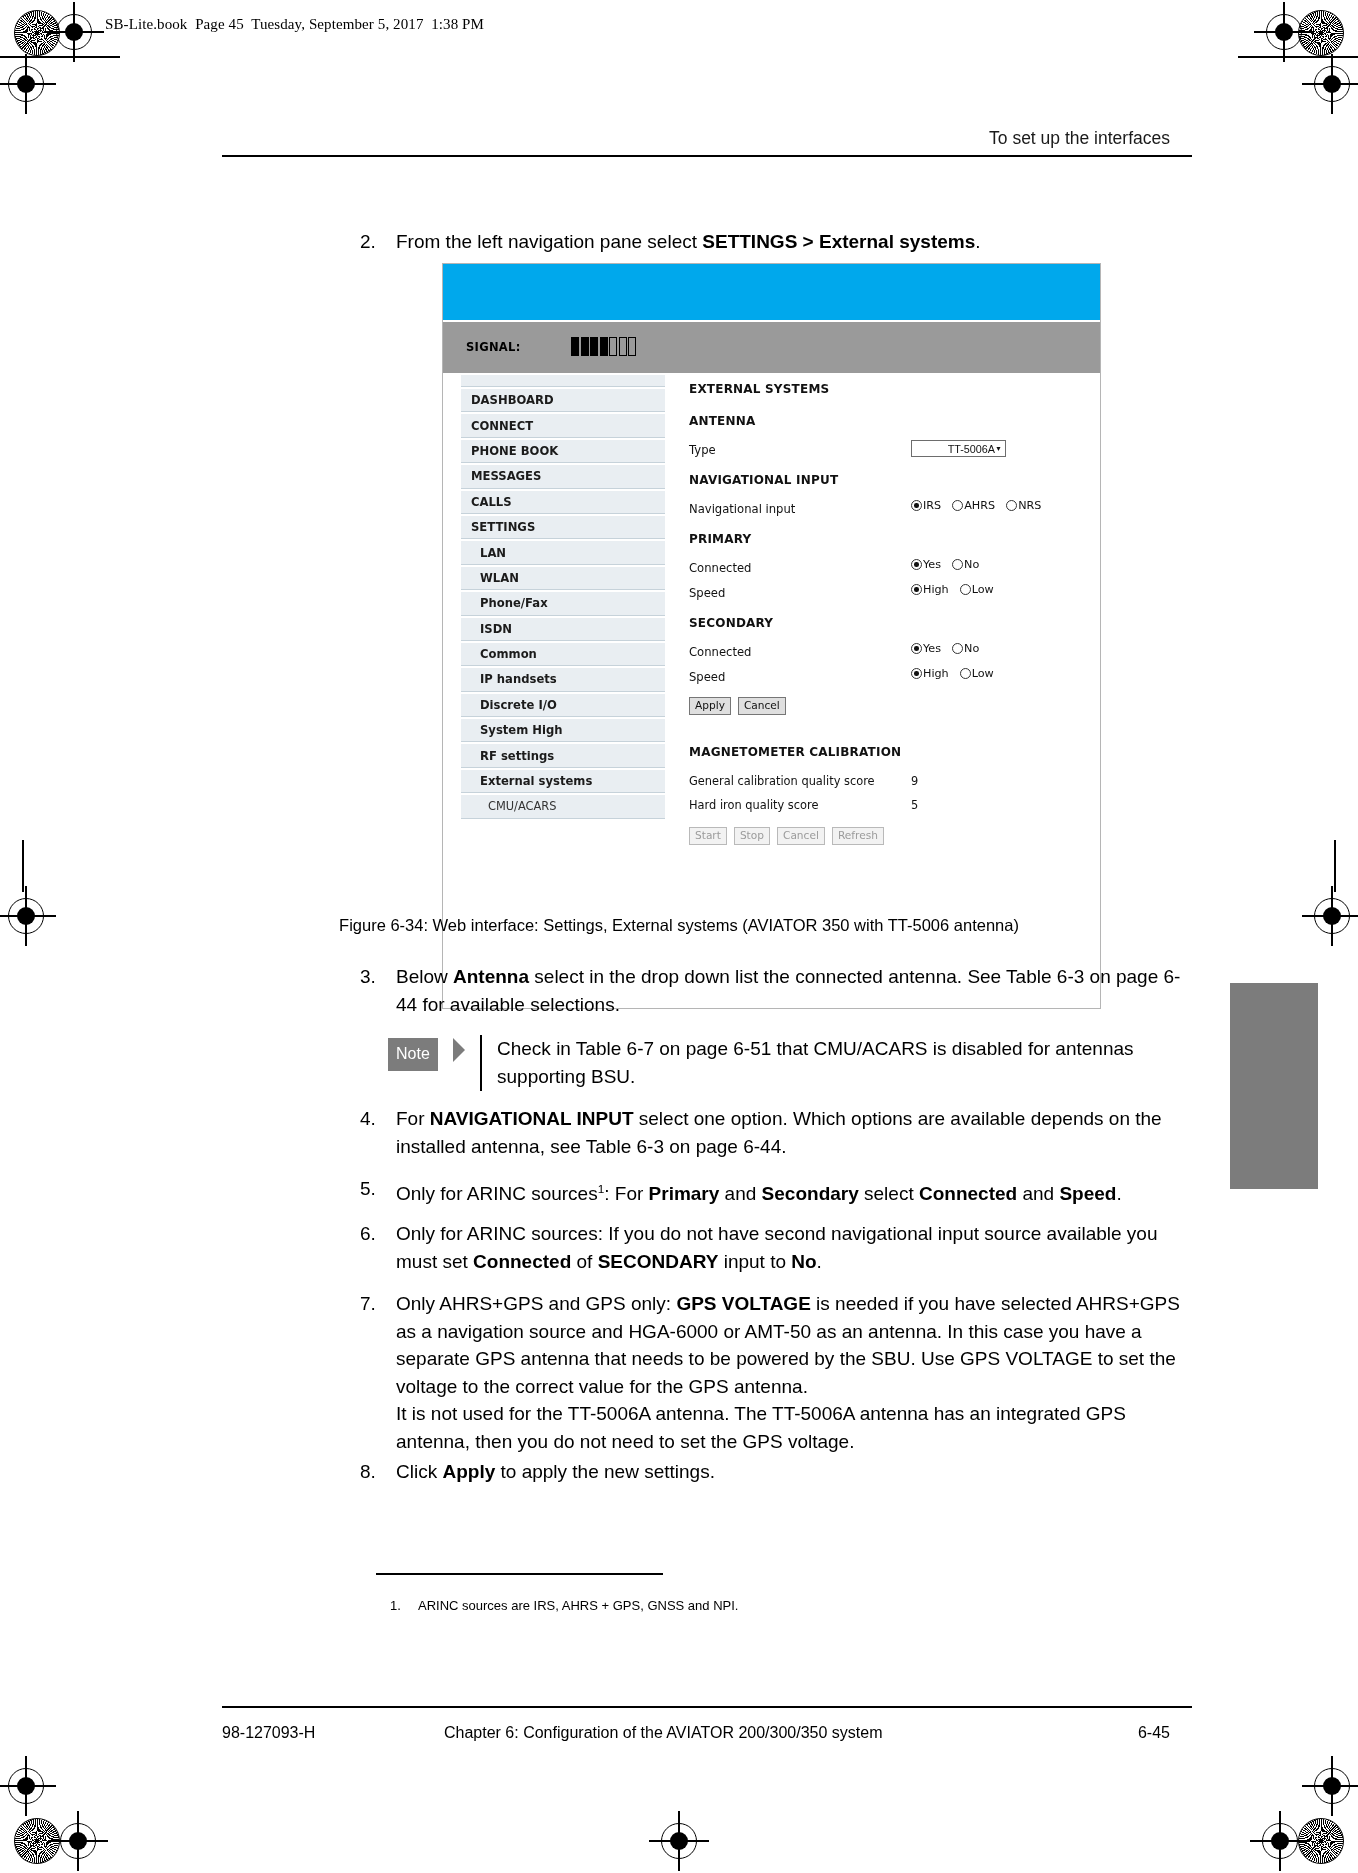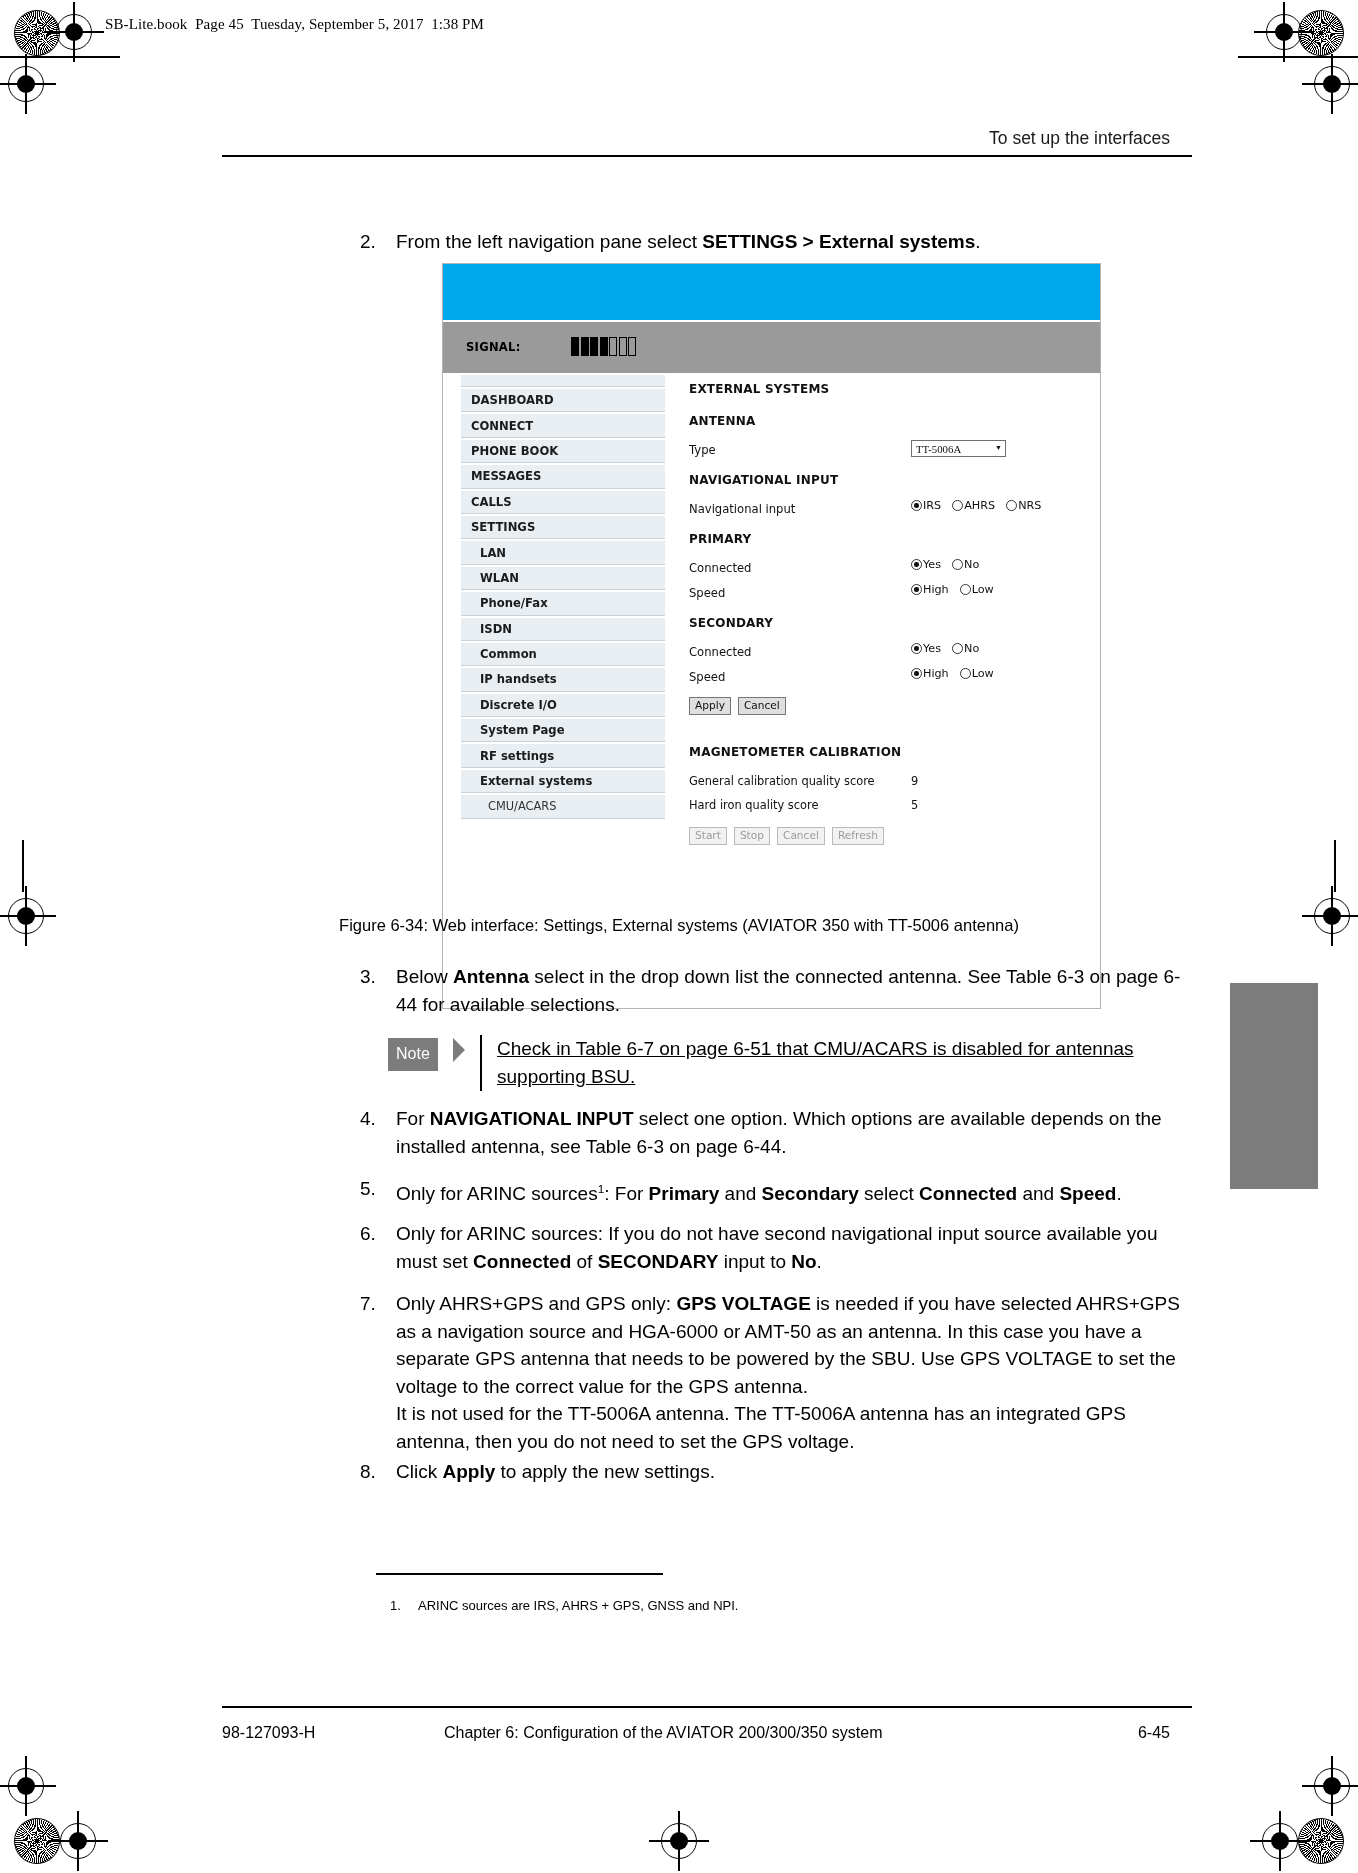--- a/index.html
+++ b/index.html
@@ -71,21 +71,21 @@
   .step .num { position:absolute; left:0; top:0; width:32px; }
   .step .txt { display:block; margin-left:36px; }
   b, .b { font-weight:bold; }
 
   .figcap {
     position:absolute; left:0; top:916px; width:1358px; text-align:center;
     font-size:16.5px;
   }
 
   
-  .note { position:absolute; font-size:19px; line-height:27.5px;text-decoration:underline; }
+  .note { position:absolute; font-size:19px; line-height:27.5px; }
   .note-tag {
     position:absolute; left:0; top:3px;
     background:#7c7c7c; color:#fff; font-size:16px;
     padding:2px 8px 3px 8px; font-weight:normal;
   }
   .note-arrow {
     position:absolute; left:65px; top:3px;
     width:0; height:0;
     border-top:12.5px solid transparent;
     border-bottom:12.5px solid transparent;
@@ -137,24 +137,24 @@
 
   
   .ws-content { position:absolute; left:246px; top:0; width:400px; color:#111; }
   .ws-h { font-size:12px; font-weight:bold; letter-spacing:.2px; }
   .ws-h.first { margin-top:12px; }
   .ws-row { position:relative; height:25px; font-size:11.6px; }
   .ws-row .lab { position:absolute; left:0; top:3px; }
   .ws-row .ctl { position:absolute; left:222px; top:0px; }
 
   .ws-select {
-    display:inline-flex; align-items:center; justify-content:space-between;
+    display:inline-flex; align-items:center; justify-content:flex-end;
     width:95px; height:17px; padding:0 3px 0 4px;
     border:1px solid #6d6d6d; background:#fff;
-    font-size:10.8px; font-family:Liberation Serif, serif;
+    font-size:10.8px; font-family:Liberation Sans, sans-serif;
   }
   .ws-select .cv { font-size:7px; line-height:1; }
 
   .radiogroup { display:flex; gap:11px; align-items:center; font-size:11.2px; }
   .radiogroup .ro { display:inline-flex; align-items:center; gap:1px; }
   .rdot {
     width:11px; height:11px; border:1.4px solid #333; border-radius:50%;
     background:#fff; display:inline-block; position:relative; flex:none;
   }
   .rdot.sel::after {
@@ -328,21 +328,21 @@
           <div class="navrow lvl1">
             <span>Common</span>
           </div>
           <div class="navrow lvl1">
             <span>IP handsets</span>
           </div>
           <div class="navrow lvl1">
             <span>Discrete I/O</span>
           </div>
           <div class="navrow lvl1">
-            <span>System Page</span>
+            <span>System High</span>
           </div>
           <div class="navrow lvl1">
             <span>RF settings</span>
           </div>
           <div class="navrow lvl1">
             <span>External systems</span>
           </div>
           <div class="navrow lvl2">
             <span>CMU/ACARS</span>
           </div>

